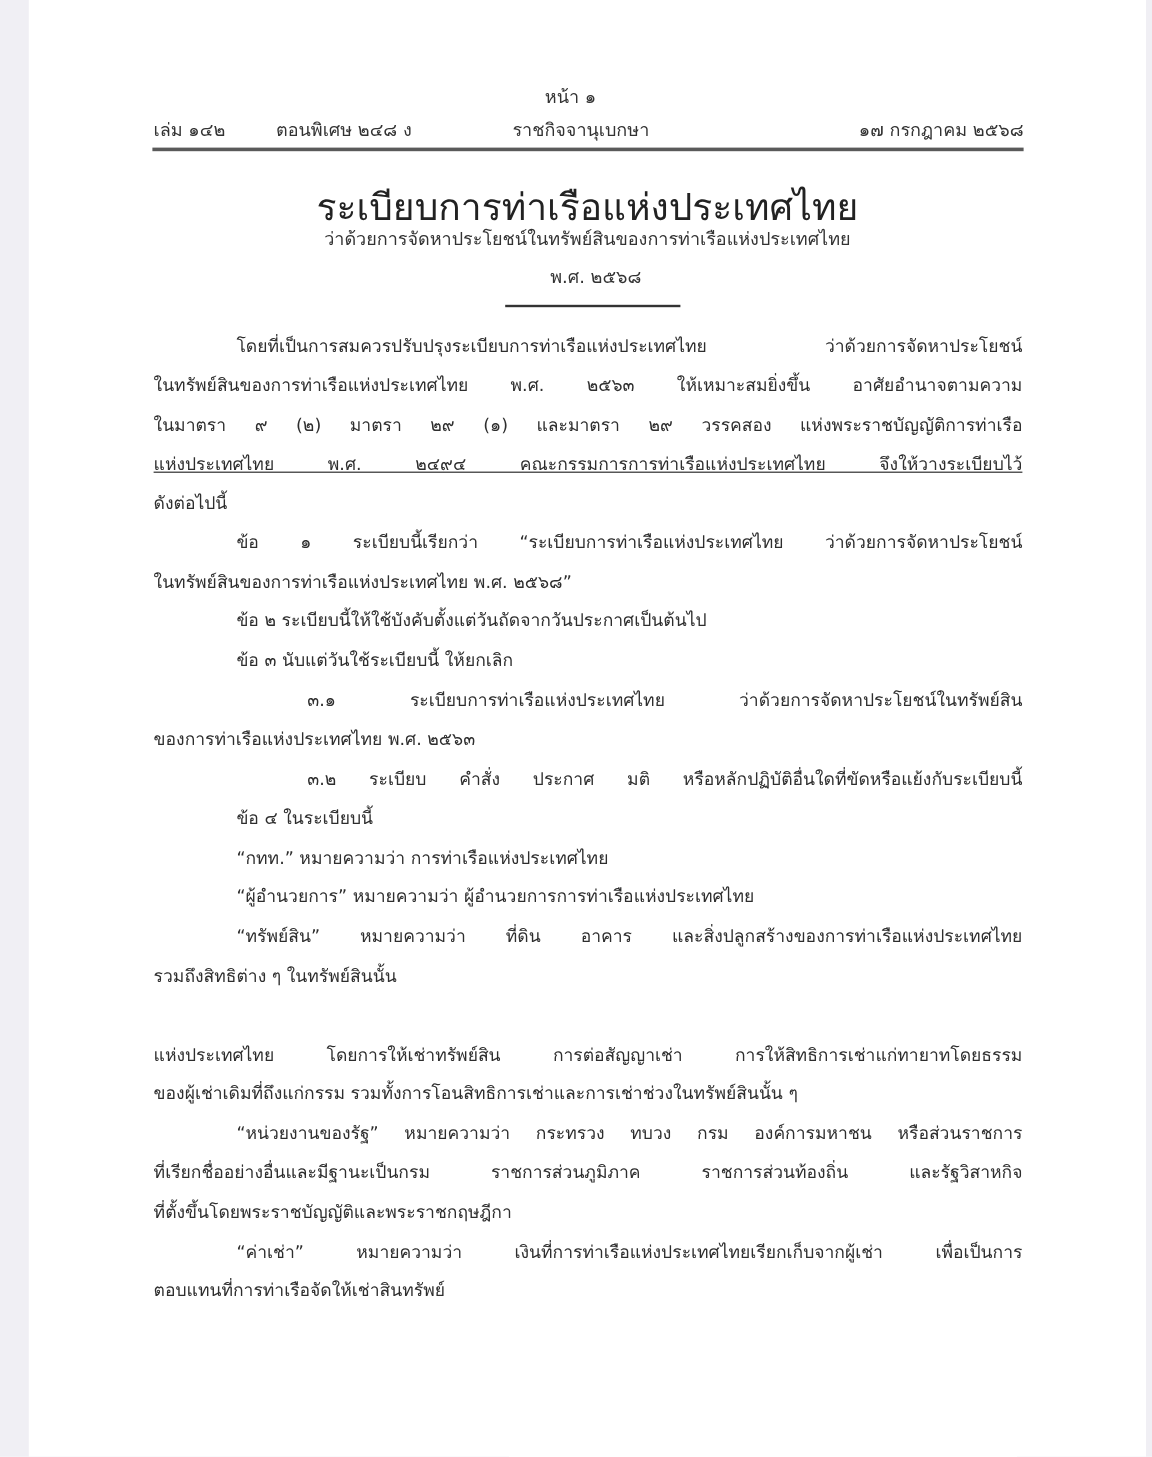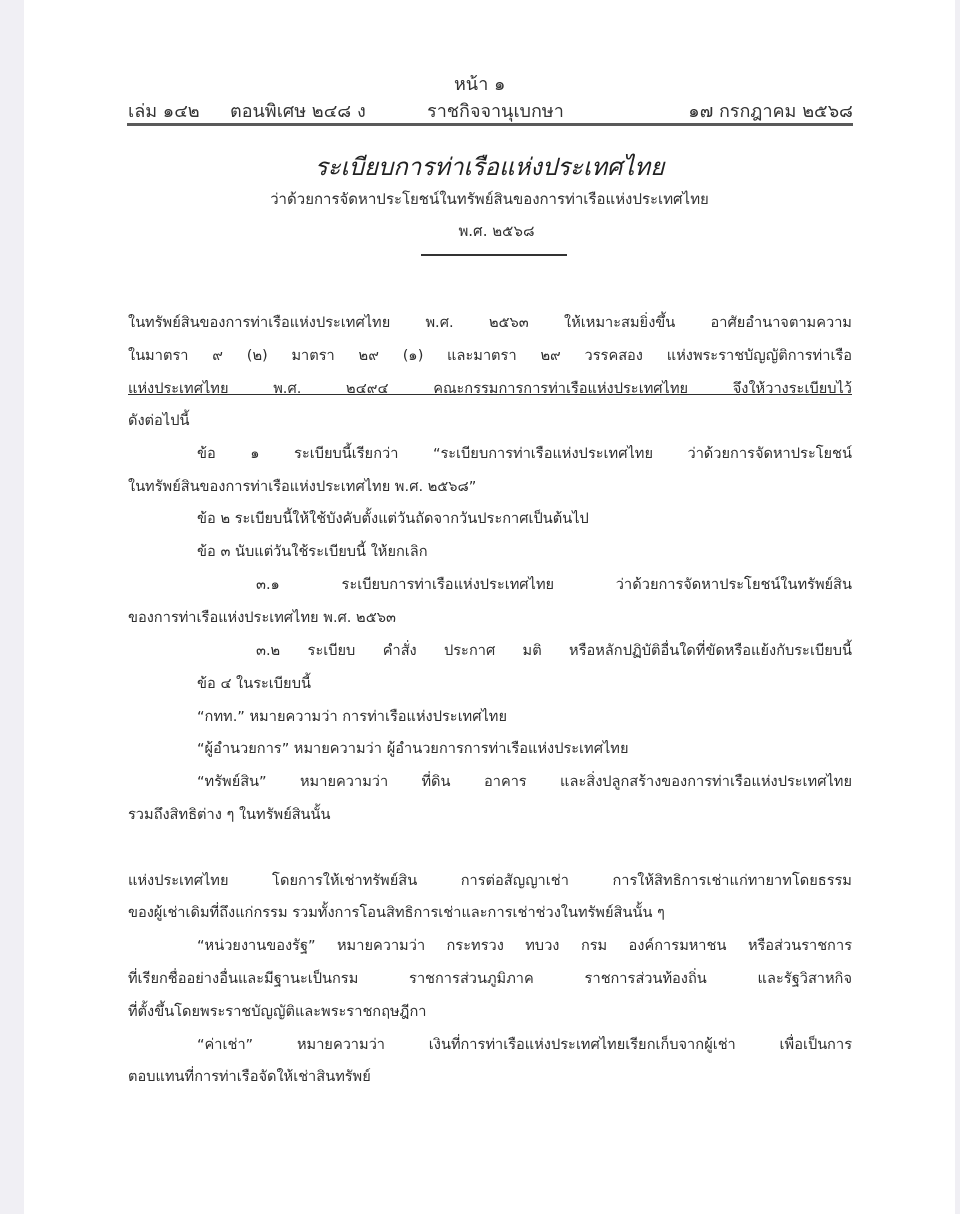--- a/index.html
+++ b/index.html
@@ -8,23 +8,23 @@
     background: #f0eff4;
     position: relative;
     font-family: "DejaVu Sans", "Liberation Sans", sans-serif;
     color: #2b2b2b;
   }
   .page {
     position: absolute; left: 24px; top: 0; width: 931px; height: 1214px;
     background: #ffffff;
   }
   .abs { position: absolute; white-space: nowrap; }
-  .hdr { font-size: 18px; color: #333; }
+  .hdr { font-size: 15px; color: #333; }
   .rule-top { position: absolute; left: 103px; top: 123px; width: 726px; height: 3px; background: #5a5a5a; }
-  .title { font-size: 24px; color: #222; font-style: italic; }
+  .title { font-size: 31px; color: #222; }
   .subtitle { font-size: 15px; color: #333; }
   .short-rule { position: absolute; left: 397px; top: 254px; width: 146px; height: 2px; background: #333; }
   .line {
     position: absolute; left: 104px; width: 724px;
     font-size: 14.6px; line-height: 20px; color: #2e2e2e;
     white-space: nowrap; overflow: visible;
   }
   .just { text-align: justify; text-align-last: justify; }
   .ind1 { padding-left: 69px; box-sizing: border-box; }
   .ind2 { padding-left: 128px; box-sizing: border-box; }
@@ -42,20 +42,21 @@
   <div class="abs hdr" style="right:102px; top:96px;">๑๗ กรกฎาคม ๒๕๖๘</div>
 
   <div class="rule-top"></div>
 
   <div class="abs title" style="left:0; width:931px; text-align:center; top:147px;">ระเบียบการท่าเรือแห่งประเทศไทย</div>
   <div class="abs subtitle" style="left:0; width:931px; text-align:center; top:187px;">ว่าด้วยการจัดหาประโยชน์ในทรัพย์สินของการท่าเรือแห่งประเทศไทย</div>
   <div class="abs subtitle" style="left:0; width:945px; text-align:center; top:219px;">พ.ศ. ๒๕๖๘</div>
 
   <div class="short-rule"></div>
 
+  <div class="line just ind1" style="top:279px;">โดยที่เป็นการสมควรปรับปรุงระเบียบการท่าเรือแห่งประเทศไทย  ว่าด้วยการจัดหาประโยชน์</div>
   <div class="line just" style="top:312px;">ในทรัพย์สินของการท่าเรือแห่งประเทศไทย  พ.ศ.  ๒๕๖๓  ให้เหมาะสมยิ่งขึ้น  อาศัยอำนาจตามความ</div>
   <div class="line just" style="top:345px;">ในมาตรา  ๙  (๒)  มาตรา  ๒๙  (๑)  และมาตรา  ๒๙  วรรคสอง  แห่งพระราชบัญญัติการท่าเรือ</div>
   <div class="line just" style="top:378px;text-decoration:underline;">แห่งประเทศไทย  พ.ศ.  ๒๔๙๔  คณะกรรมการการท่าเรือแห่งประเทศไทย  จึงให้วางระเบียบไว้</div>
   <div class="line" style="top:410px;">ดังต่อไปนี้</div>
 
   <div class="line just ind1" style="top:443px;">ข้อ  ๑  ระเบียบนี้เรียกว่า  “ระเบียบการท่าเรือแห่งประเทศไทย  ว่าด้วยการจัดหาประโยชน์</div>
   <div class="line" style="top:476px;">ในทรัพย์สินของการท่าเรือแห่งประเทศไทย  พ.ศ.  ๒๕๖๘”</div>
 
   <div class="line ind1" style="top:508px;">ข้อ  ๒  ระเบียบนี้ให้ใช้บังคับตั้งแต่วันถัดจากวันประกาศเป็นต้นไป</div>
   <div class="line ind1" style="top:541px;">ข้อ  ๓  นับแต่วันใช้ระเบียบนี้  ให้ยกเลิก</div>

